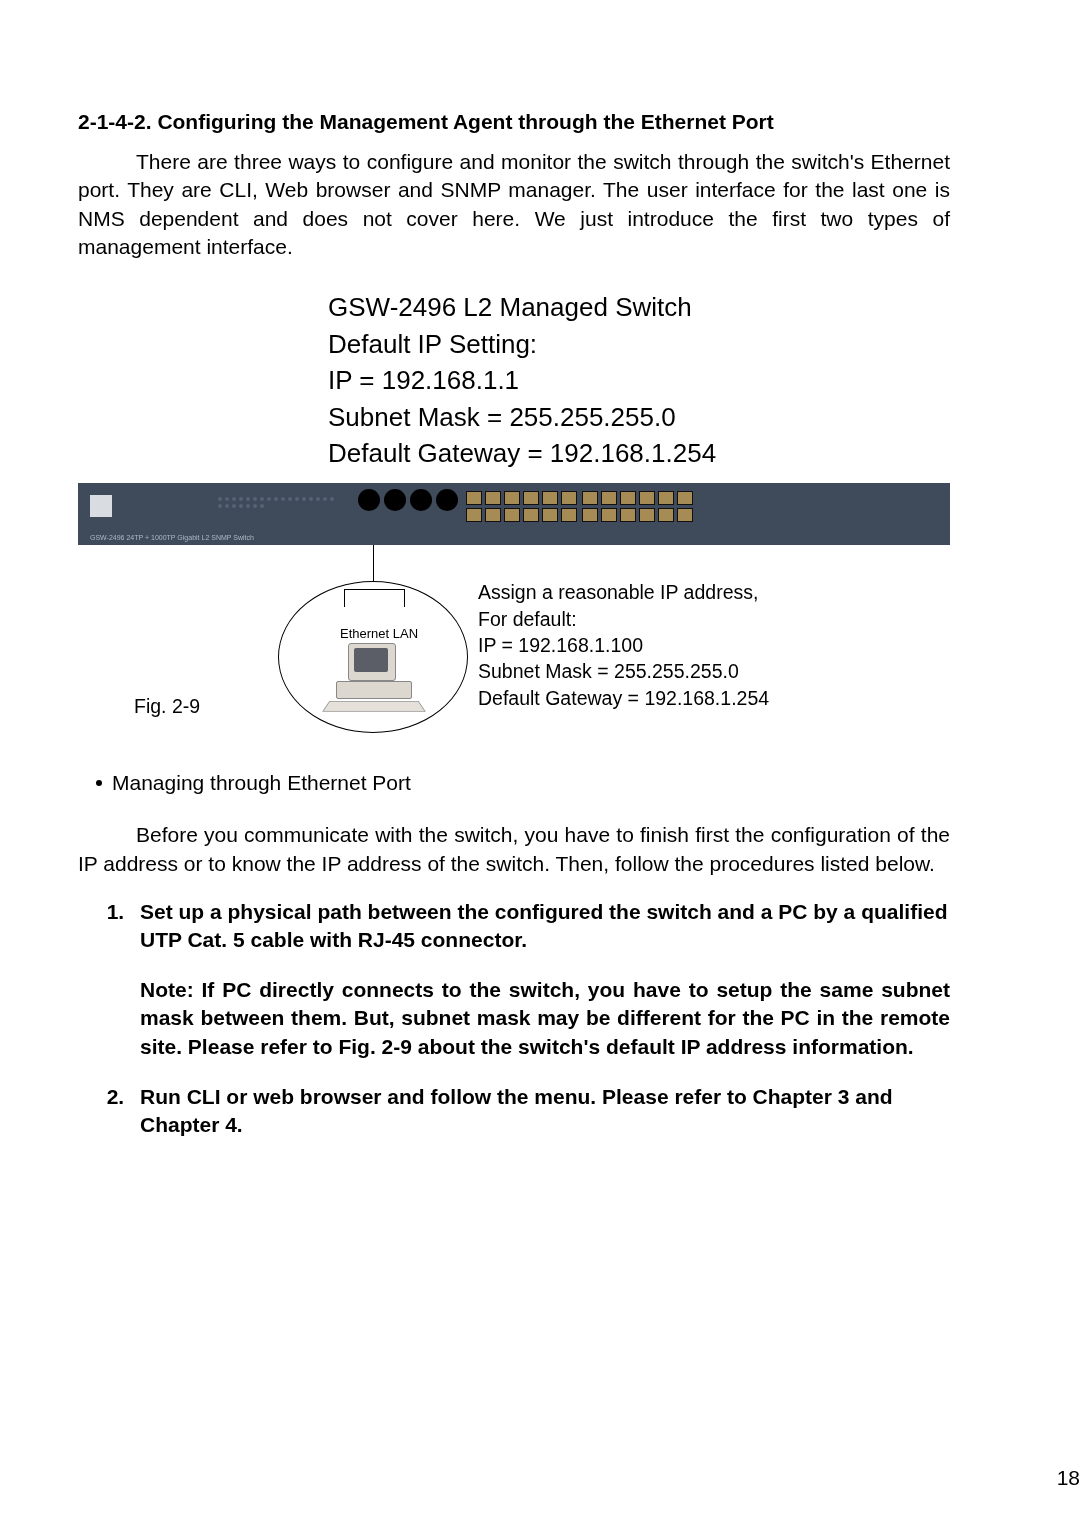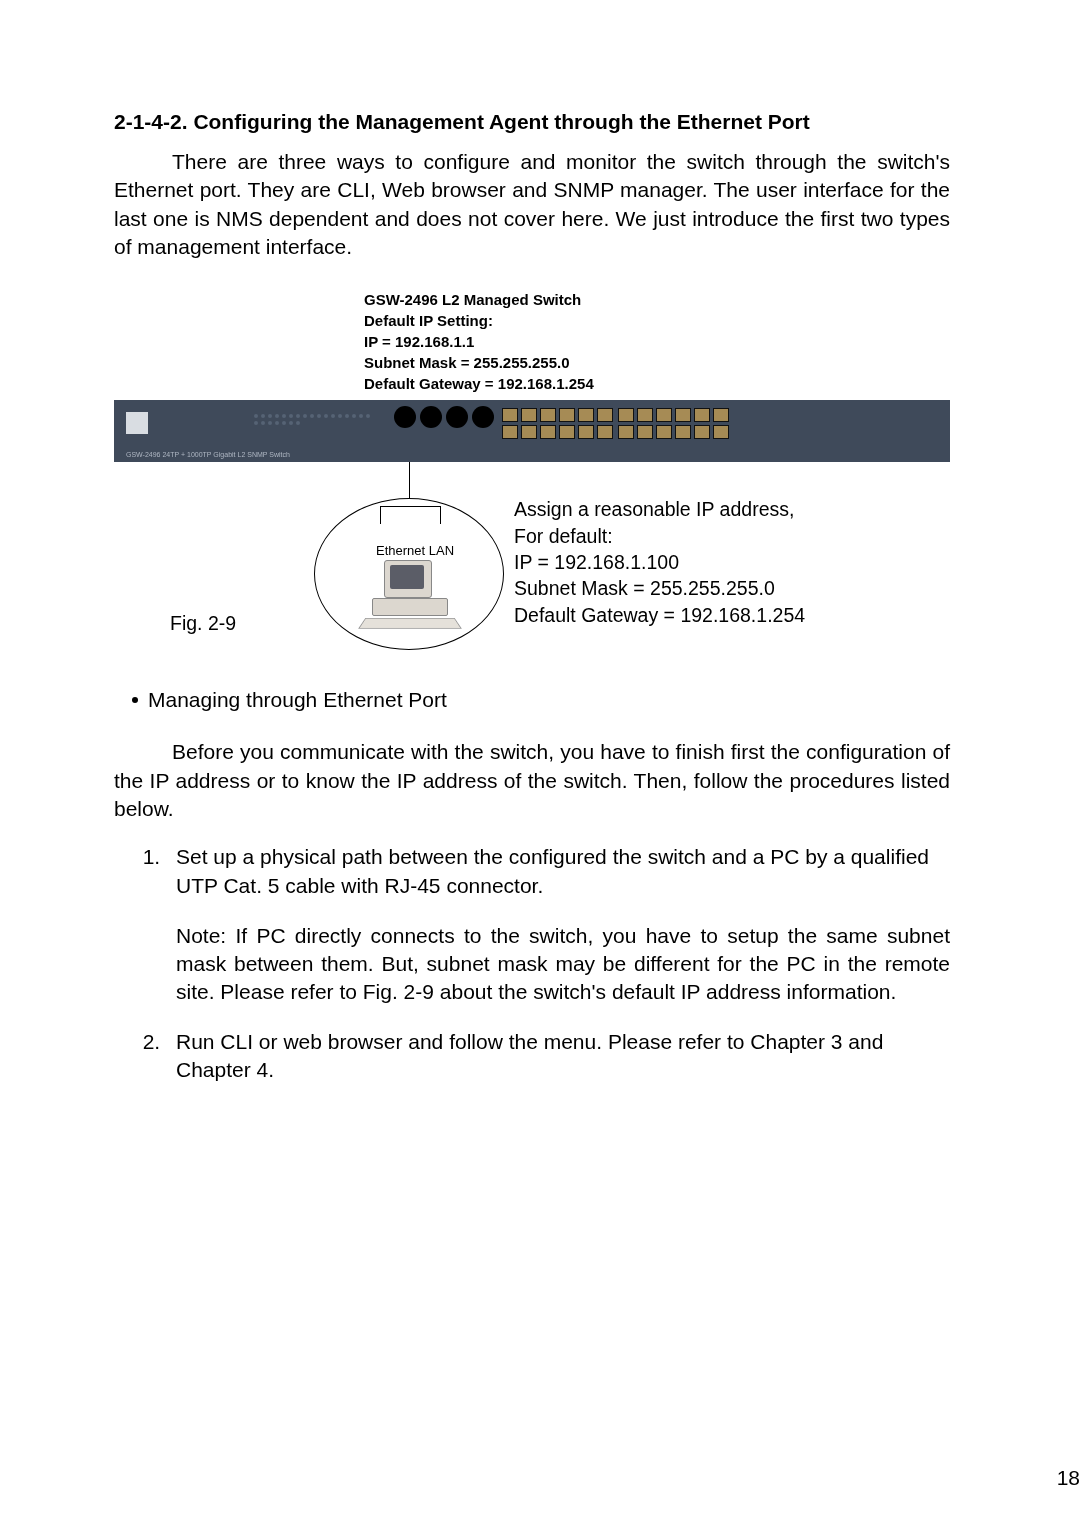--- a/index.html
+++ b/index.html
@@ -6,43 +6,42 @@
     margin: 0;
     padding: 0;
     background: #ffffff;
     font-family: Arial, Helvetica, sans-serif;
     color: #000;
   }
   .page {
     width: 1080px;
     height: 1526px;
     box-sizing: border-box;
-    padding: 110px 130px 30px 114px;
+    padding: 110px 130px 30px 78px;
     position: relative;
   }
   .section-heading {
     font-weight: bold;
     font-size: 21px;
     margin-bottom: 14px;
   }
   .body-para {
     font-size: 21px;
     line-height: 1.35;
     text-align: justify;
     margin: 0 0 28px 0;
   }
   .indent-first {
     text-indent: 58px;
   }
   .config-block {
-    font-size: 15px;
+    font-size: 26px;
     line-height: 1.4;
     margin-left: 250px;
-    margin-bottom: 6px;
-    font-weight: bold;
+    margin-bottom: 12px;
   }
   .figure-area {
     position: relative;
     margin-top: 2px;
     margin-bottom: 12px;
   }
   .switch-bar {
     width: 100%;
     height: 62px;
     background: #3f4a5a;
@@ -225,20 +224,21 @@
   }
   ol.procedure {
     font-size: 21px;
     line-height: 1.34;
     margin: 20px 0 0 0;
     padding-left: 52px;
   }
   ol.procedure > li {
     padding-left: 10px;
     margin-bottom: 22px;
+    font-weight: bold;
   }
   .note-block {
     text-align: justify;
     margin-top: 22px;
   }
   .page-number {
     position: absolute;
     bottom: 36px;
     left: 0;
     width: 100%;

